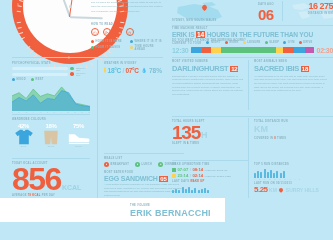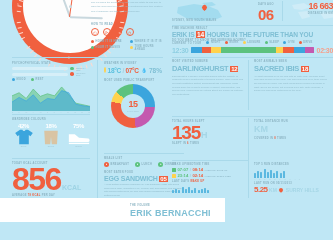--- a/index.html
+++ b/index.html
@@ -243,21 +243,21 @@
       <div class="big" style="font-size:15px;margin-top:1px">06</div>
     </div>
     <div class="vline" style="position:absolute;left:110px;top:1px;height:20px"></div>
 
     <svg viewBox="0 0 56 20" style="position:absolute;left:118px;top:1px;width:56px;height:20px">
       <path d="M2,4 L14,2 L20,6 L12,9 L4,8 Z M22,3 L34,2 L40,6 L30,9 L22,7 Z M8,11 L18,10 L20,16 L12,18 Z M30,12 L42,11 L46,16 L34,18 Z" fill="#cfecf7"></path>
       <path d="M44,5 L52,8 L50,13 L42,10 Z" fill="#a3dcef"></path>
     </svg>
 
     <div class="kmbox">
-      <div class="big" style="font-size:9px">16 663</div>
+      <div class="big" style="font-size:9px">16 275</div>
       <div class="lbl" style="margin-top:.5px">DISTANCE IN KM</div>
     </div>
   </div>
 
   <div class="hair" style="position:absolute;left:172px;top:25px;width:161px"></div>
 
   <div class="machine">
     <div class="lbl">TIME MACHINE RESULT</div>
     <div class="head" style="margin-top:1px">
       <span>ERIK IS</span>
@@ -443,29 +443,20 @@
     <div class="w-row">
       <span class="sun"></span>
       <span class="w-temp">18°C</span>
       <span class="w-temp" style="color:#a8cddb">/</span>
       <span class="w-temp w-temp2">07°C</span>
       <span style="color:#5bc0de;font-size:5px;margin-left:1px">💧</span>
       <span class="w-hum">78%</span>
     </div>
   </div>
 
-  <div class="trans">
-    <div class="lbl">MOST USED PUBLIC TRANSPORT</div>
-    <div class="donut" id="transdonut" style="background: conic-gradient(rgb(59, 165, 221) 0%, rgb(59, 165, 221) 26%, rgb(196, 90, 175) 26%, rgb(196, 90, 175) 48%, rgb(240, 96, 63) 48%, rgb(240, 96, 63) 78%, rgb(255, 210, 77) 78%, rgb(255, 210, 77) 86%, rgb(92, 194, 126) 86%, rgb(92, 194, 126) 100%);">
-      <div class="donut-hole">
-        <div class="donut-num">15</div>
-        <div class="donut-sub">TOTAL USED</div>
-      </div>
-    </div>
-  </div>
 
   <div class="hair" style="position:absolute;left:104px;top:153px;width:80px"></div>
 
   <div class="meals">
     <div class="lbl">MEALS LIST</div>
     <div class="meal-row">
       <div class="meal">
           <span class="meal-ic" style="background:#f0603f">●</span>
           <span class="lbl">BREAKFAST</span>
         </div>

